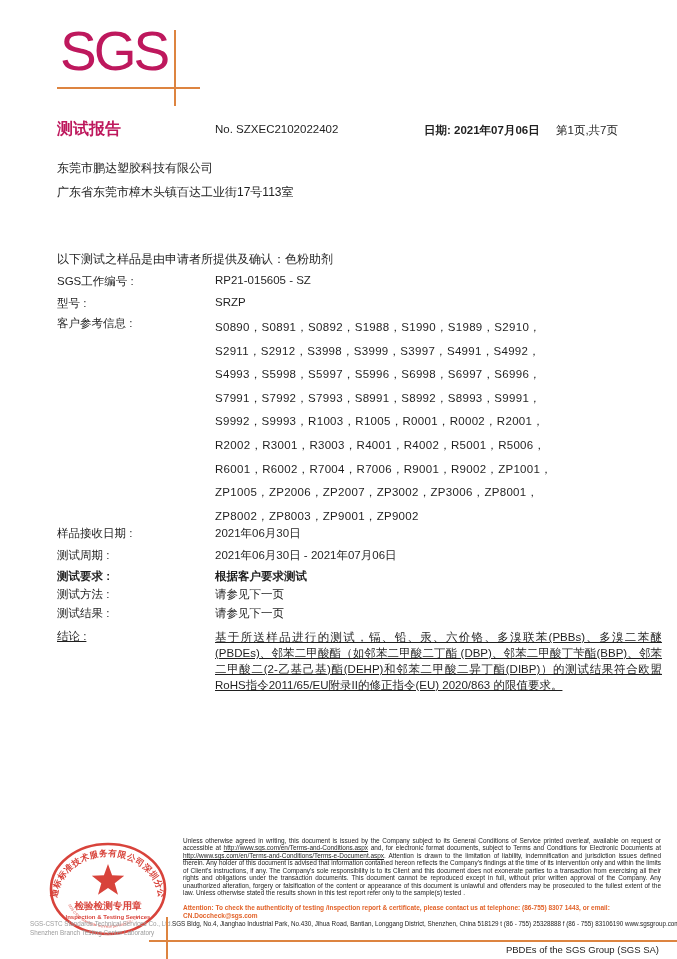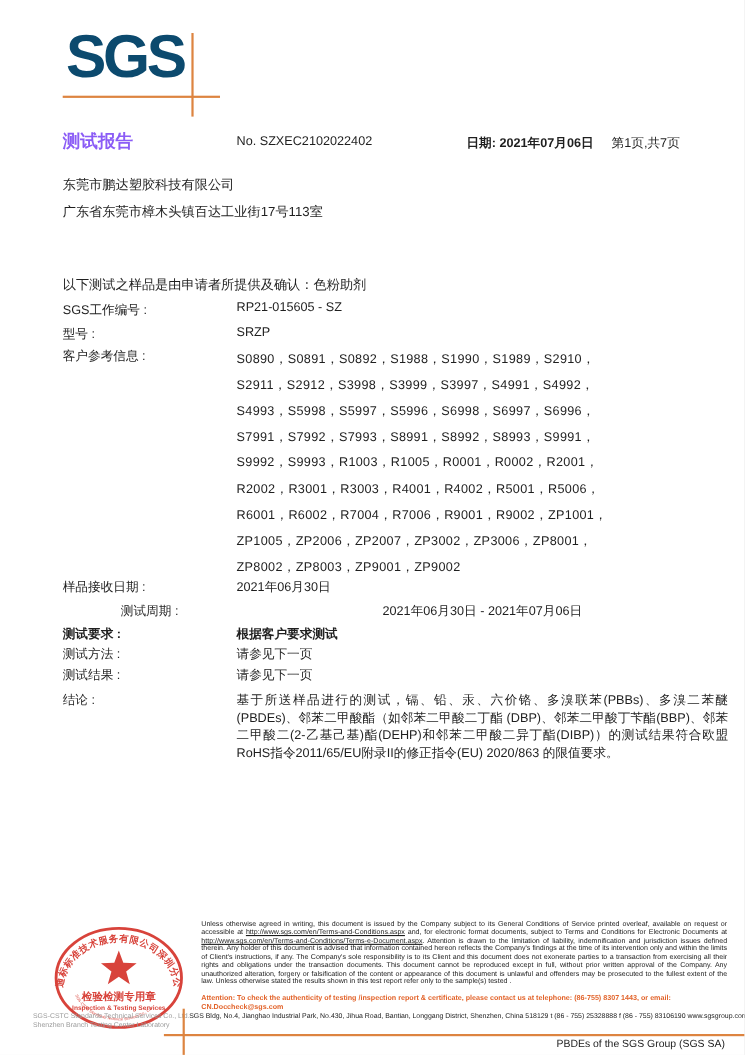--- a/index.html
+++ b/index.html
@@ -3,48 +3,48 @@
 <meta charset="utf-8">
 <style>
   html,body{margin:0;padding:0;background:#e8e8e8;}
   .page{
     position:relative;width:677px;height:959px;background:#ffffff;
     margin:0 auto;overflow:hidden;
     font-family:"Liberation Sans","DejaVu Sans",sans-serif;color:#1f1f1f;
   }
   
   .logo-text{
-    position:absolute;left:60px;top:24px;font-size:55px;font-weight:bold;
-    color:#0c4a6e;letter-spacing:-3px;line-height:1;
+    position:absolute;left:60px;top:24px;font-size:55px;font-weight:normal;
+    color:#be185d;letter-spacing:-3px;line-height:1;
   }
   .hline-logo{position:absolute;left:57px;top:87px;width:143px;height:2px;background:#dd8440;}
   .vline-logo{position:absolute;left:174px;top:30px;width:2px;height:76px;background:#dd8440;}
 
-  .report-title{position:absolute;left:57px;top:119px;font-size:16px;font-weight:bold;color:#8b5cf6;}
+  .report-title{position:absolute;left:57px;top:119px;font-size:16px;font-weight:bold;color:#be185d;}
   .report-no{position:absolute;left:215px;top:123px;font-size:11.5px;}
   .report-date{position:absolute;left:424px;top:123px;font-size:11.5px;font-weight:bold;}
   .report-page{position:absolute;left:556px;top:123px;font-size:11.5px;}
 
   .applicant-name{position:absolute;left:57px;top:160px;font-size:12px;text-align:right;}
   .applicant-address{position:absolute;left:57px;top:184px;font-size:12px;}
   .sample-statement{position:absolute;left:57px;top:251px;font-size:12px;}
 
   .row{position:absolute;left:57px;display:flex;width:605px;font-size:11.5px;}
   .row .lbl{width:158px;flex-shrink:0;}
   .row .val{width:447px;}
   .r-job{top:274px;}
   .r-model{top:296px;}
   .r-ref{top:316px;}
   .r-ref .val div{line-height:23.6px;letter-spacing:0.3px;}
   .r-received{top:526px;}
-  .r-period{top:548px;text-align:center;}
+  .r-period{top:548px;}
   .r-request{top:569px;font-weight:bold;}
   .r-method{top:587px;align-items:center;}
   .r-result{top:606px;}
-  .r-conclusion{top:629px;}
+  .r-conclusion{top:629px;text-decoration:underline;}
   .r-conclusion .val{line-height:16px;text-align:justify;}
 
   
   .legal{
     position:absolute;left:183px;top:837px;width:478px;
     font-size:6.45px;line-height:7.45px;text-align:justify;color:#1c1c1c;
   }
   .legal .u{text-decoration:underline;}
   .attention{
     position:absolute;left:183px;top:904px;width:478px;

